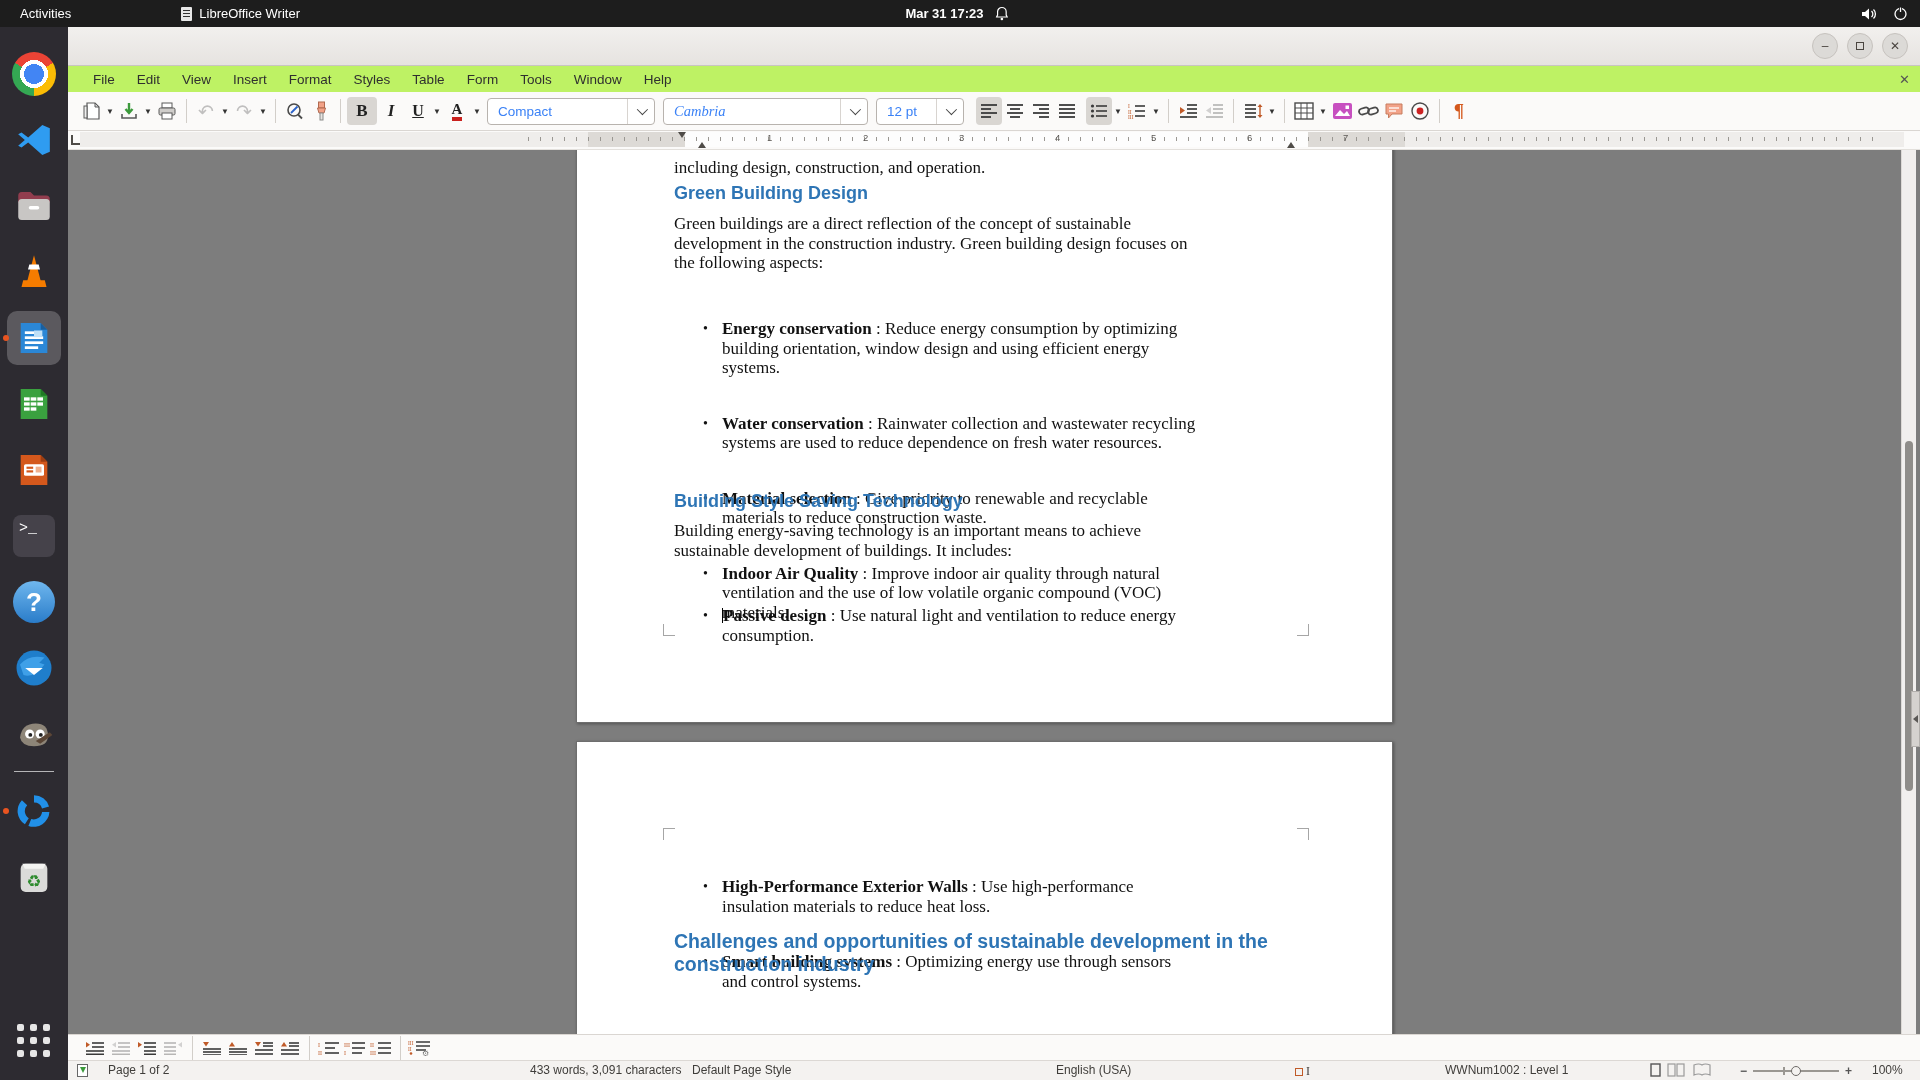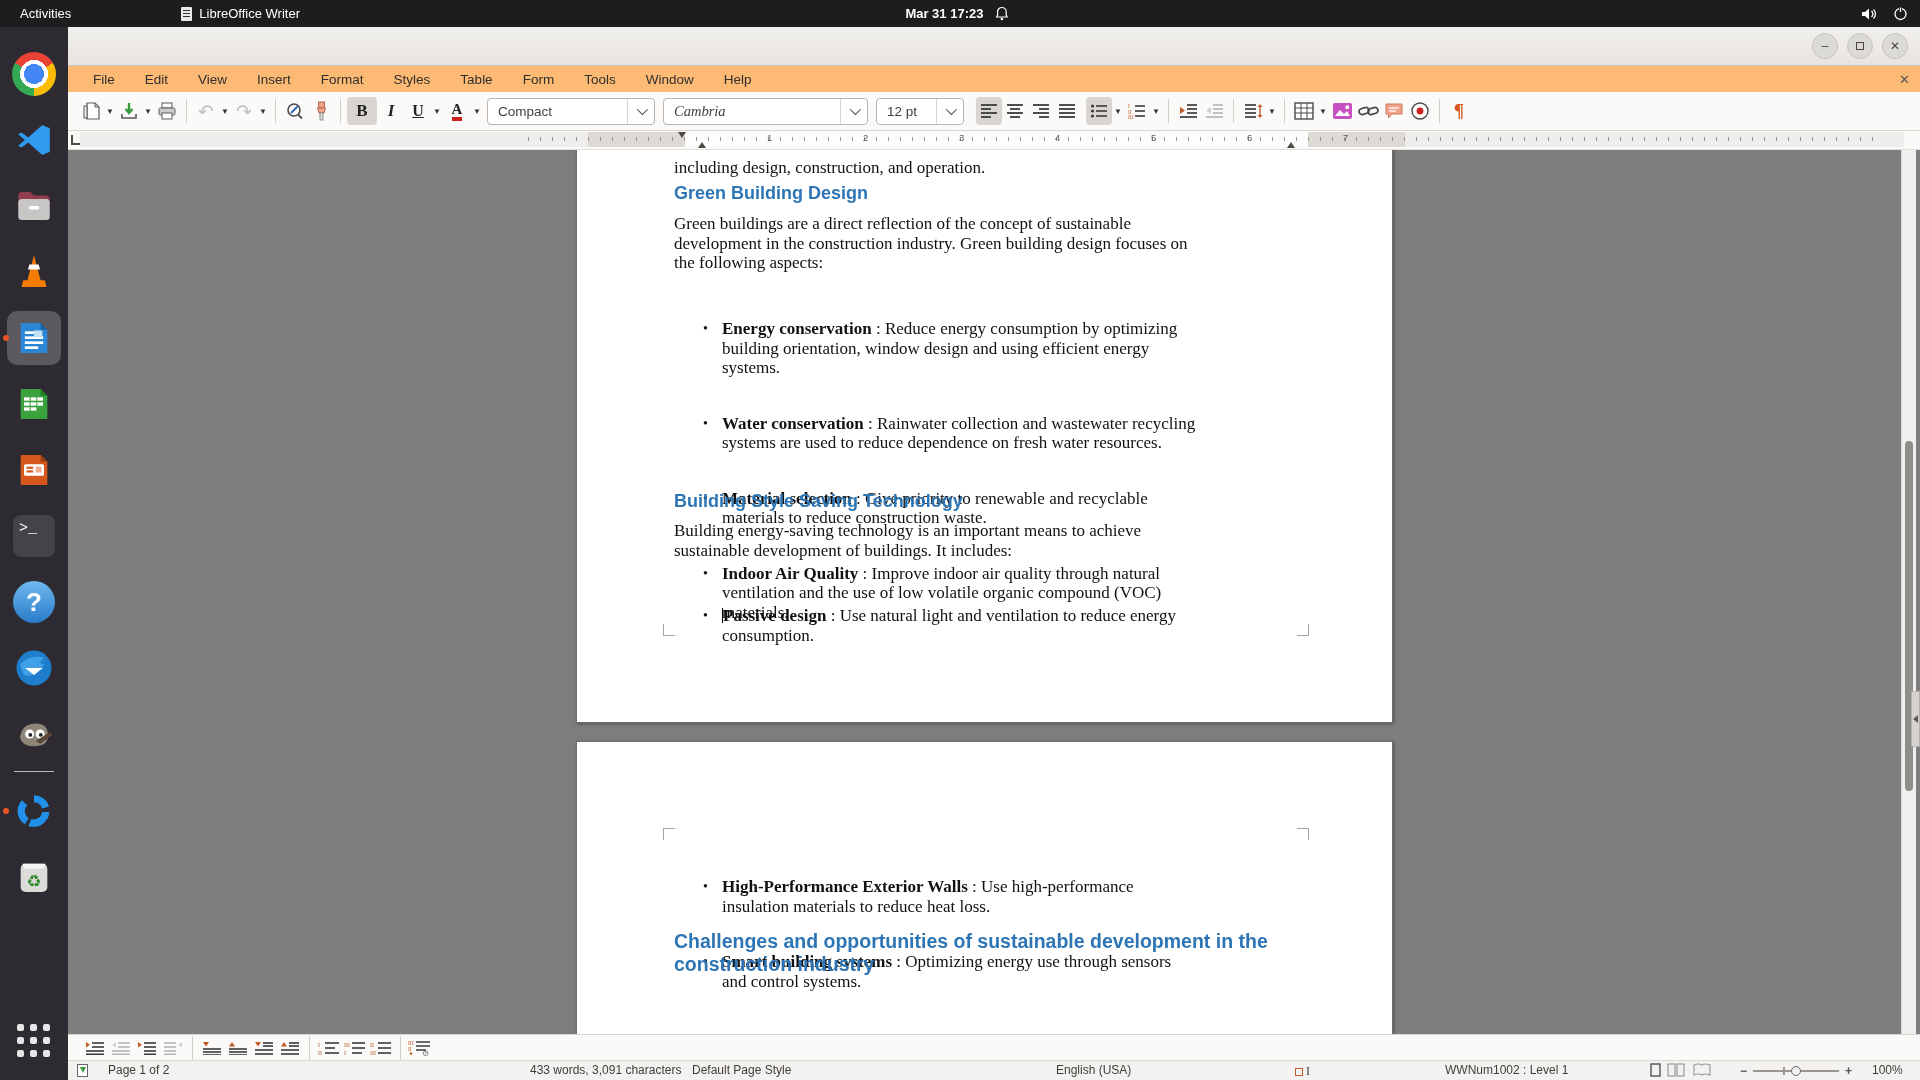--- a/index.html
+++ b/index.html
@@ -29,40 +29,40 @@
   .win{position:absolute;left:68px;top:27px;width:1852px;height:1053px;display:flex;flex-direction:column;
        background:#fbfaf9;}
   .titlebar{height:39px;background:linear-gradient(#f2f0ee,#e6e3e0);border-bottom:1px solid #c9c5c1;
             display:flex;align-items:center;justify-content:center;position:relative;flex:0 0 auto;box-sizing:border-box;}
   .title-text{font-size:14px;font-weight:700;color:#4a4540;}
   .win-controls{position:absolute;right:12px;top:6px;display:flex;gap:9px;}
   .wc{width:26px;height:26px;border-radius:50%;background:#dcdad7;border:1px solid #c6c2be;color:#4a4540;
       display:flex;align-items:center;justify-content:center;font-size:12px;box-sizing:border-box;}
   .wc .sq{width:8px;height:8px;border:1.5px solid #4a4540;box-sizing:border-box;}
   
-  .menubar{height:26px;background:#fdba74;display:flex;align-items:center;gap:8px;padding-left:14px;flex:0 0 auto;
+  .menubar{height:26px;background:#bef264;display:flex;align-items:center;gap:0;padding-left:14px;flex:0 0 auto;
            font-size:13.5px;color:#2f2f2f;}
   .menubar span.mi{padding:3px 11px;border-radius:3px;}
   .menu-close{margin-left:auto;margin-right:10px;color:#555;font-size:13px;}
   
   .toolbar{height:39px;background:#fbfaf9;border-bottom:1px solid #dad6d2;display:flex;align-items:center;
            padding-left:10px;flex:0 0 auto;box-sizing:border-box;}
   .tbtn{height:28px;min-width:26px;display:flex;align-items:center;justify-content:center;border-radius:4px;
         position:relative;flex:0 0 auto;}
   .tbtn.on{background:#d9d6d2;}
   .tbtn.dis{opacity:.35;}
   .dd{width:12px;height:28px;display:flex;align-items:center;justify-content:center;font-size:8px;color:#333;flex:0 0 auto;}
   .tsep{width:1px;height:24px;background:#d2cec9;margin:0 6px;flex:0 0 auto;}
   .glyphB{font-weight:800;font-size:17px;font-family:"Liberation Serif",serif;color:#222;}
   .glyphI{font-style:italic;font-size:17px;font-family:"Liberation Serif",serif;color:#222;font-weight:700;}
   .glyphU{font-size:16px;text-decoration:underline;color:#222;font-family:"Liberation Serif",serif;font-weight:700;}
   .glyphA{font-size:15px;font-weight:800;color:#222;border-bottom:4px solid #c9211e;line-height:15px;font-family:"Liberation Serif",serif;}
   .combo{height:27px;background:#fff;border:1px solid #b8b3ae;border-radius:4px;display:flex;align-items:center;
          margin:0 4px;box-sizing:border-box;flex:0 0 auto;}
-  .combo .cval{padding:0 10px;font-size:13.5px;color:#404040;flex:1 1 auto;white-space:nowrap;overflow:hidden;}
+  .combo .cval{padding:0 10px;font-size:13.5px;color:#3b82f6;flex:1 1 auto;white-space:nowrap;overflow:hidden;}
   .combo .chev{width:26px;height:100%;border-left:1px solid #d8d4d0;display:flex;align-items:center;justify-content:center;}
   .chev-g{width:7px;height:7px;border-right:1.6px solid #444;border-bottom:1.6px solid #444;transform:rotate(45deg) translateY(-2px);}
   .undoredo{font-size:19px;color:#555;font-family:"DejaVu Sans",sans-serif;line-height:20px;}
   
   .rulerrow{height:18px;background:#fbfaf9;position:relative;flex:0 0 auto;border-bottom:1px solid #e3e0dc;}
   .ruler-strip{position:absolute;left:12px;right:16px;top:1px;height:15px;background:#efedeb;}
   .rl-page{position:absolute;left:508px;width:817px;top:0;height:15px;background:#dddad6;}
   .rl-text{position:absolute;left:605px;width:623px;top:0;height:15px;background:#fdfdfd;}
   .rl-ticks{position:absolute;left:460px;right:40px;top:6px;height:4px;
             background:repeating-linear-gradient(to right,#9a9792 0 1px,transparent 1px 12px);}

